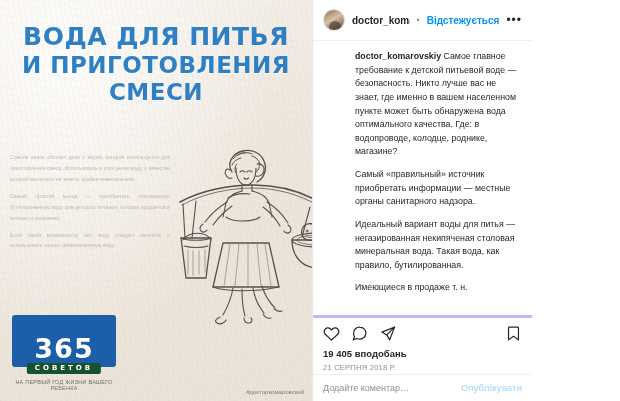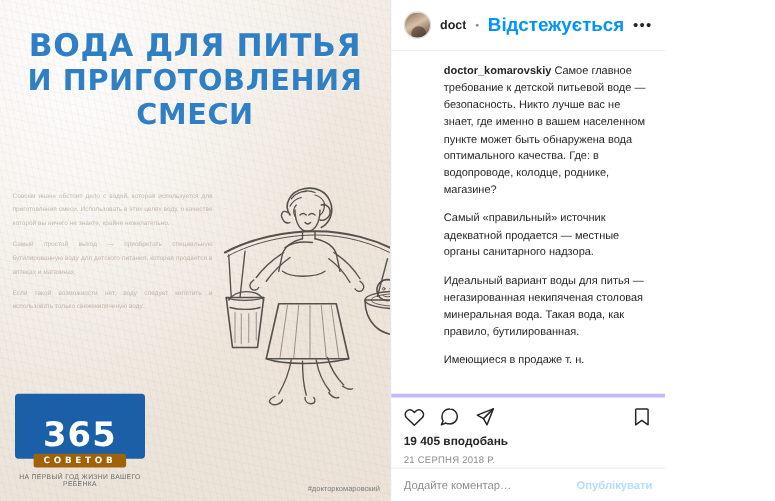--- a/index.html
+++ b/index.html
@@ -86,21 +86,21 @@
     letter-spacing: 1px;
     padding: 20px 6px 5px;
     border-radius: 3px;
     line-height: 1;
     position: relative;
   }
   .logo-sub {
     position: absolute;
     left: 50%; transform: translateX(-50%);
     bottom: -7px;
-    background: #a16207;
+    background: #14532d;
     color: #fff;
     font-size: 7px;
     letter-spacing: 3px;
     padding: 2px 8px;
     border-radius: 2px;
     text-align: center;
   }
   .logo-tag {
     margin-top: 12px;
     font-size: 5.4px;
@@ -150,21 +150,21 @@
     font-size: 10px;
     font-weight: bold;
     color: #262626;
     white-space: nowrap;
     overflow: hidden;
     max-width: 92px;
     text-overflow: clip;
   }
   .dot-sep { font-size: 9px; color: #8e8e8e; }
   .follow-link {
-    font-size: 15px;
+    font-size: 10px;
     color: #0095f6;
     font-weight: bold;
     white-space: nowrap;
   }
   .more-dots {
     margin-left: auto;
     font-size: 12px;
     color: #262626;
     letter-spacing: 1px;
     line-height: 1;
@@ -350,21 +350,21 @@
       <div class="avatar"></div>
       <span class="username">doctor_komarovsk</span>
       <span class="dot-sep">•</span>
       <span class="follow-link">Відстежується</span>
       <span class="more-dots">•••</span>
     </div>
 
     <div class="comments">
       <div class="caption">
         <span class="uname">doctor_komarovskiy</span><span> Самое главное требование к детской питьевой воде — безопасность. Никто лучше вас не знает, где именно в вашем населенном пункте может быть обнаружена вода оптимального качества. Где: в водопроводе, колодце, роднике, магазине?</span>
-        <p>Самый «правильный» источник адекватной продается — местные органы санитарного надзора.</p>
+        <p>Самый «правильный» источник приобретать информации — местные органы санитарного надзора.</p>
         <p>Идеальный вариант воды для питья — негазированная некипяченая столовая минеральная вода. Такая вода, как правило, бутилированная.</p>
         <p>Имеющиеся в продаже т. н.</p>
       </div>
     </div>
 
     <div class="actions">
       <div class="action-row">
         <span class="icon-btn">
           <svg width="17" height="17" viewBox="0 0 24 24" fill="none" stroke="#262626" stroke-width="1.7" stroke-linecap="round" stroke-linejoin="round">
               <path d="M20.8 5.6a5.2 5.2 0 0 0-7.4 0L12 7l-1.4-1.4a5.2 5.2 0 1 0-7.4 7.4L12 21.4l8.8-8.4a5.2 5.2 0 0 0 0-7.4z"></path>

